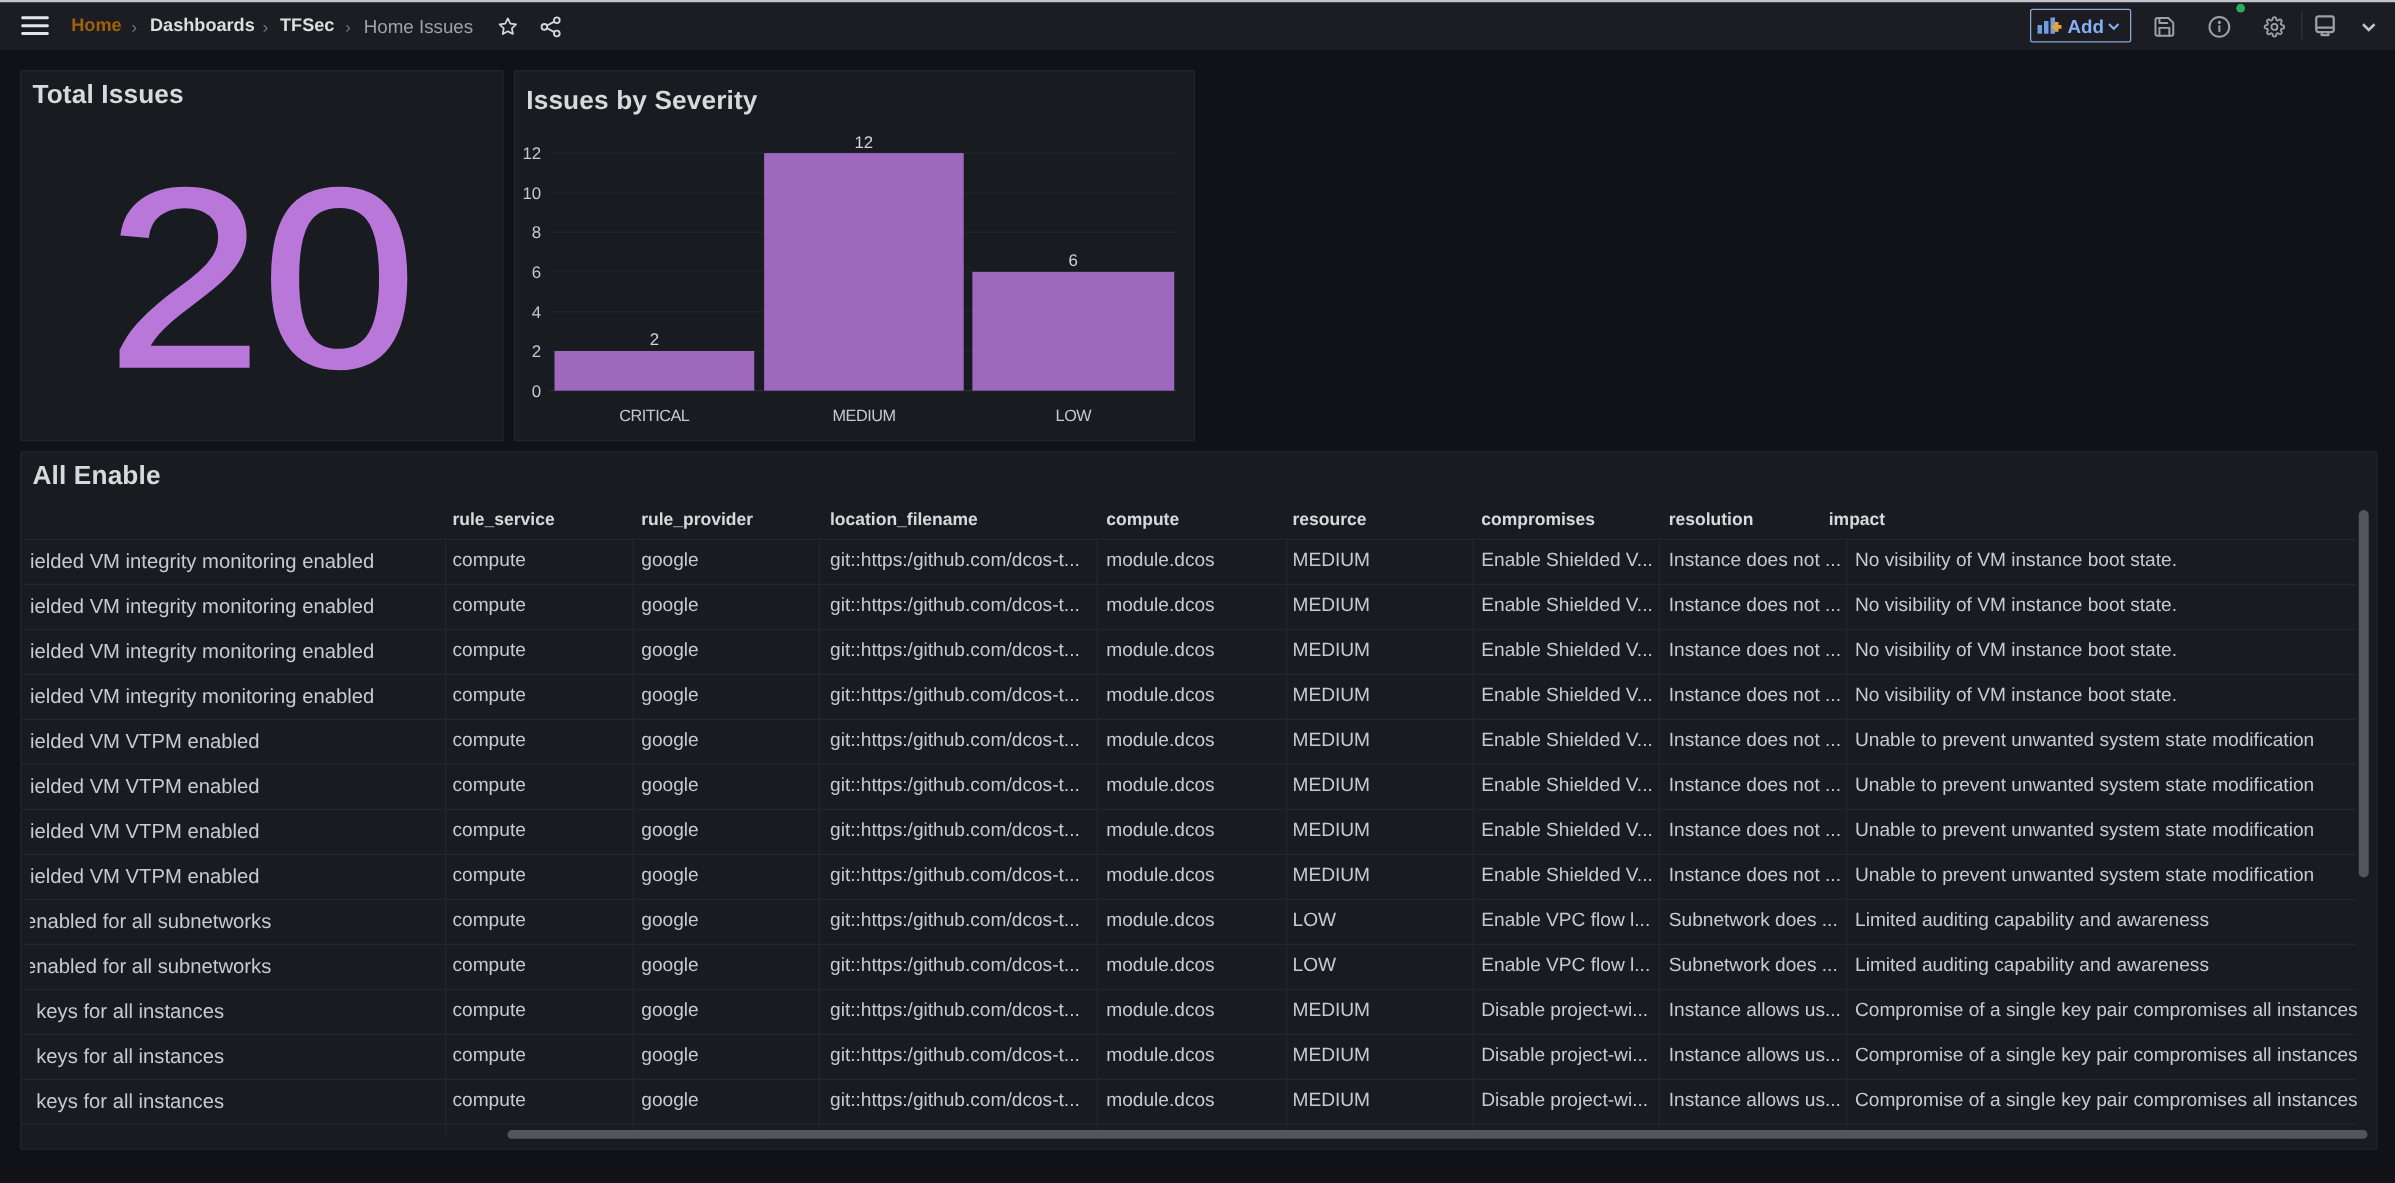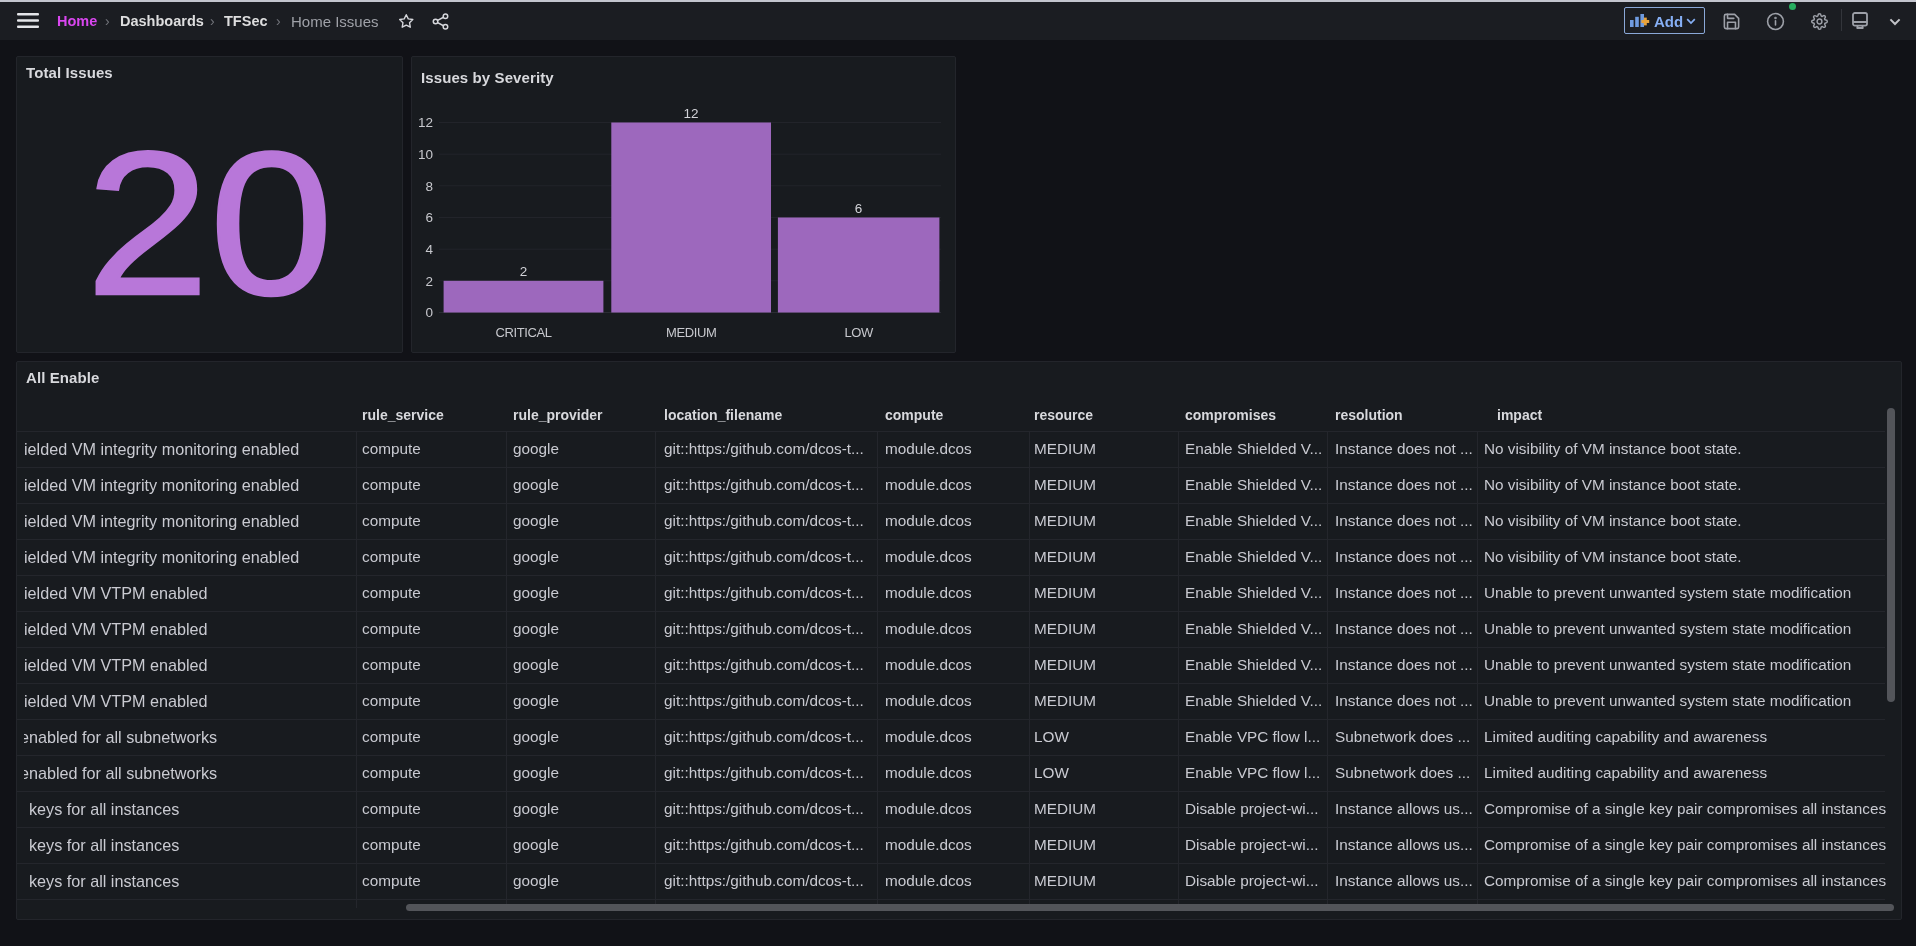--- a/index.html
+++ b/index.html
@@ -1,36 +1,36 @@
 <!DOCTYPE html>
 <html><head><meta charset="utf-8"><style>
 * { margin:0; padding:0; box-sizing:border-box; }
 html,body { width:1916px; height:946px; background:#111217;
   font-family:"Liberation Sans", sans-serif; overflow:hidden; }
 .abs { position:absolute; }
 .panel { position:absolute; background:#181b1f; border:1px solid #23252b; border-radius:2px; }
-.ptitle { position:absolute; font-size:15px; font-weight:700; color:#d8d9dd; letter-spacing:0.1px; }
+.ptitle { position:absolute; font-size:21px; font-weight:700; color:#d8d9dd; letter-spacing:0.1px; }
 .cell { position:absolute; font-size:15.3px; color:#c9cad1; white-space:nowrap; line-height:36px; height:36px; }
 .hcell { position:absolute; font-size:14px; font-weight:700; color:#d8d9dd; white-space:nowrap; line-height:31px; height:31px; }
 svg { position:absolute; overflow:visible; }
 </style></head>
 <body>
 
 <div class="abs" style="left:0;top:0;width:1916px;height:2px;background:#c3c5ce"></div>
 
 <div class="abs" style="left:0;top:2px;width:1916px;height:38px;background:#1b1d22"></div>
 
 <svg style="left:17px;top:13px" width="23" height="16" viewBox="0 0 23 16">
  <g fill="#e4e5e9">
       <rect x="0" y="0" width="22" height="2.4" rx="1"></rect>
  <rect x="0" y="6.3" width="22" height="2.4" rx="1"></rect>
  <rect x="0" y="12.6" width="22" height="2.4" rx="1"></rect>
     </g>
 </svg>
-<div class="abs" style="left:57px;top:13px;font-size:14.5px;font-weight:700;color:#d946ef">Home</div>
+<div class="abs" style="left:57px;top:13px;font-size:14.5px;font-weight:700;color:#a16207">Home</div>
 <div class="abs" style="left:105px;top:13px;font-size:14px;color:#72747b">›</div>
 <div class="abs" style="left:120px;top:13px;font-size:14.5px;font-weight:700;color:#dededf">Dashboards</div>
 <div class="abs" style="left:210px;top:13px;font-size:14px;color:#72747b">›</div>
 <div class="abs" style="left:224px;top:13px;font-size:14.5px;font-weight:700;color:#dededf">TFSec</div>
 <div class="abs" style="left:276px;top:13px;font-size:14px;color:#72747b">›</div>
 <div class="abs" style="left:291px;top:13px;font-size:15px;font-weight:400;color:#9fa1a8">Home Issues</div>
 
 <svg style="left:398px;top:13px" width="16.5" height="16.5" viewBox="0 0 24 24" fill="none" stroke="#d6d7dc" stroke-width="2" stroke-linejoin="round">
  <path d="M12 2.5l2.95 5.98 6.6.96-4.78 4.65 1.13 6.58L12 17.57l-5.9 3.1 1.13-6.58L2.45 9.44l6.6-.96z"></path>
 </svg>
@@ -120,21 +120,21 @@
 
 <div class="panel" style="left:16px;top:361px;width:1886px;height:559px"></div>
 <div class="ptitle" style="left:26px;top:369px">All Enable</div>
 <div class="hcell" style="left:362px;top:400px">rule_service</div>
 <div class="hcell" style="left:513px;top:400px">rule_provider</div>
 <div class="hcell" style="left:664px;top:400px">location_filename</div>
 <div class="hcell" style="left:885px;top:400px">compute</div>
 <div class="hcell" style="left:1034px;top:400px">resource</div>
 <div class="hcell" style="left:1185px;top:400px">compromises</div>
 <div class="hcell" style="left:1335px;top:400px">resolution</div>
-<div class="hcell" style="left:1497px;top:400px">impact</div>
+<div class="hcell" style="left:1463px;top:400px">impact</div>
 <div class="abs" style="left:17px;top:431px;width:1868px;height:1px;background:#24262c"></div>
 <div class="abs" style="left:17px;top:467px;width:1868px;height:1px;background:#24262c"></div>
 <div class="abs" style="left:17px;top:503px;width:1868px;height:1px;background:#24262c"></div>
 <div class="abs" style="left:17px;top:539px;width:1868px;height:1px;background:#24262c"></div>
 <div class="abs" style="left:17px;top:575px;width:1868px;height:1px;background:#24262c"></div>
 <div class="abs" style="left:17px;top:611px;width:1868px;height:1px;background:#24262c"></div>
 <div class="abs" style="left:17px;top:647px;width:1868px;height:1px;background:#24262c"></div>
 <div class="abs" style="left:17px;top:683px;width:1868px;height:1px;background:#24262c"></div>
 <div class="abs" style="left:17px;top:719px;width:1868px;height:1px;background:#24262c"></div>
 <div class="abs" style="left:17px;top:755px;width:1868px;height:1px;background:#24262c"></div>

